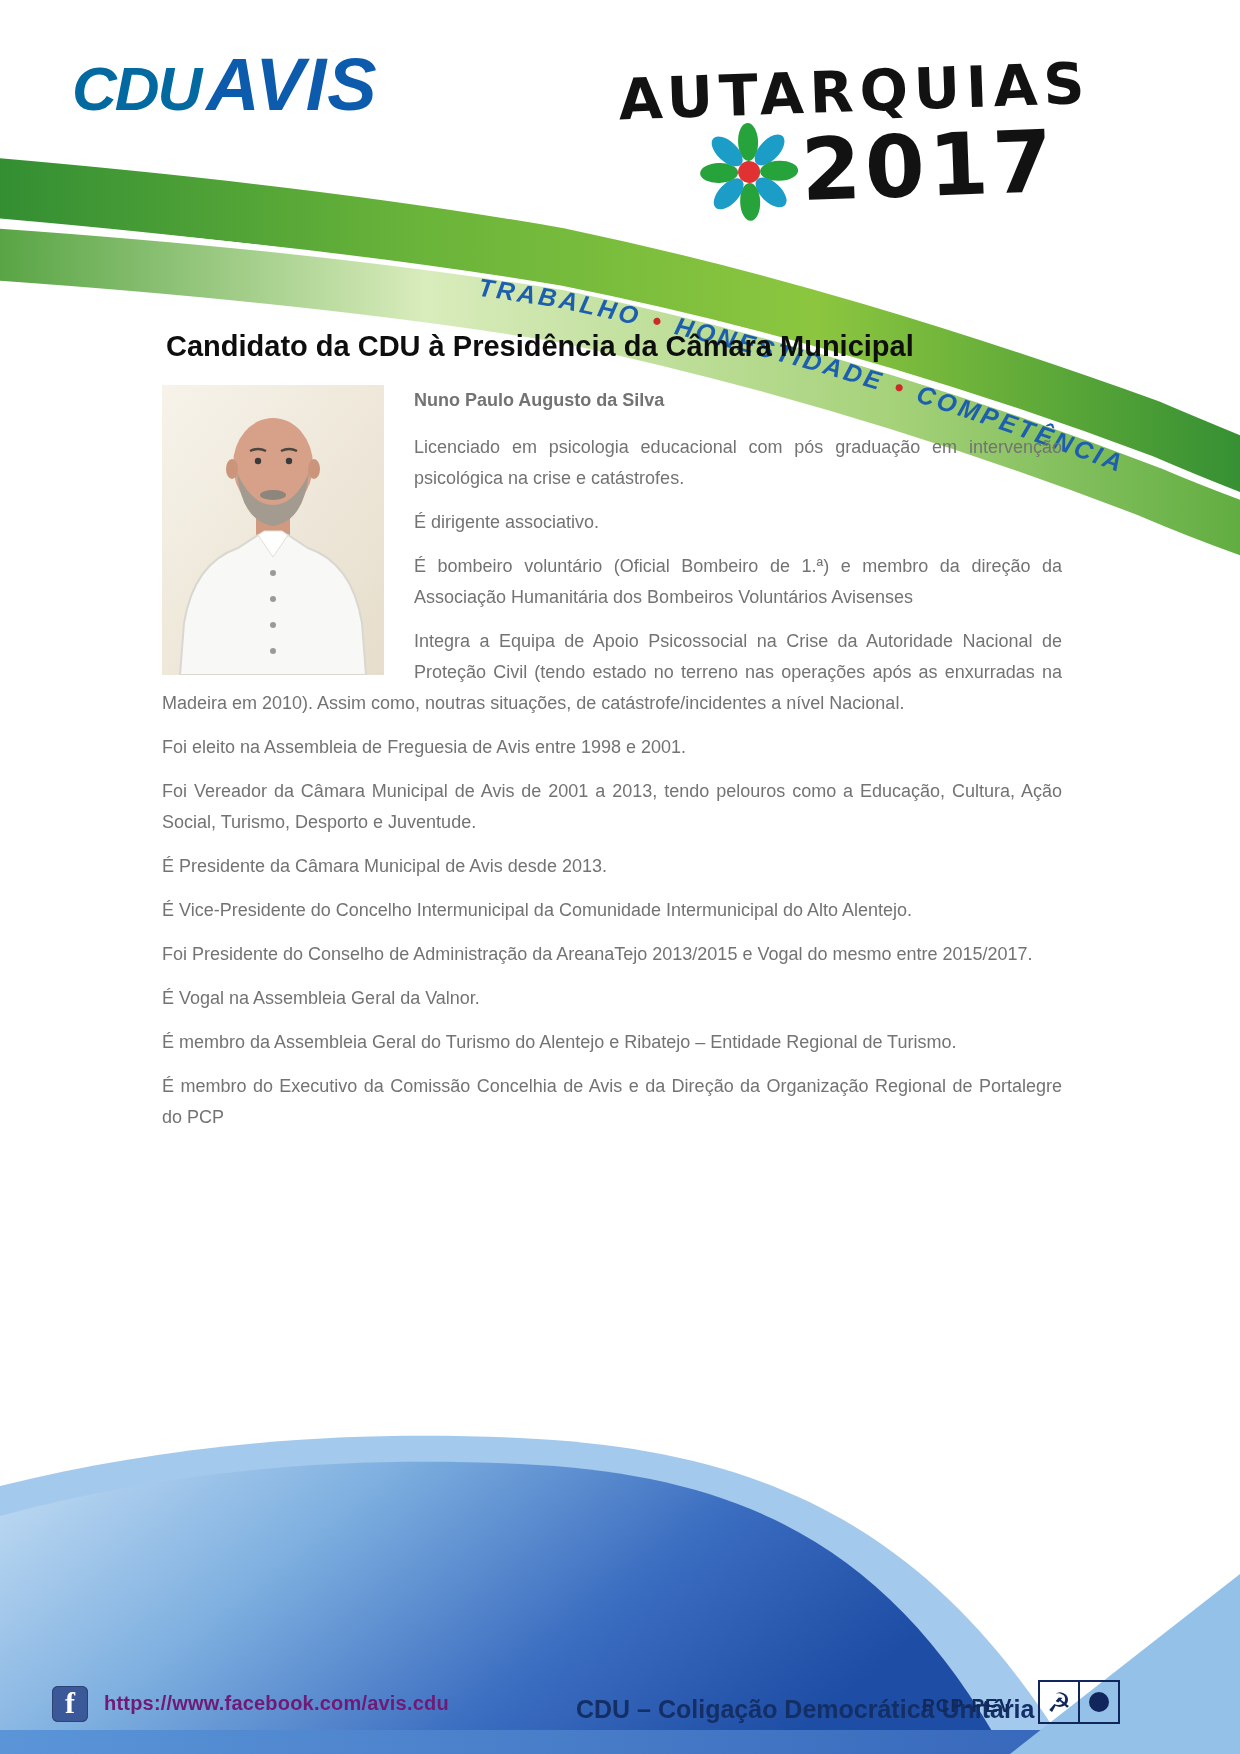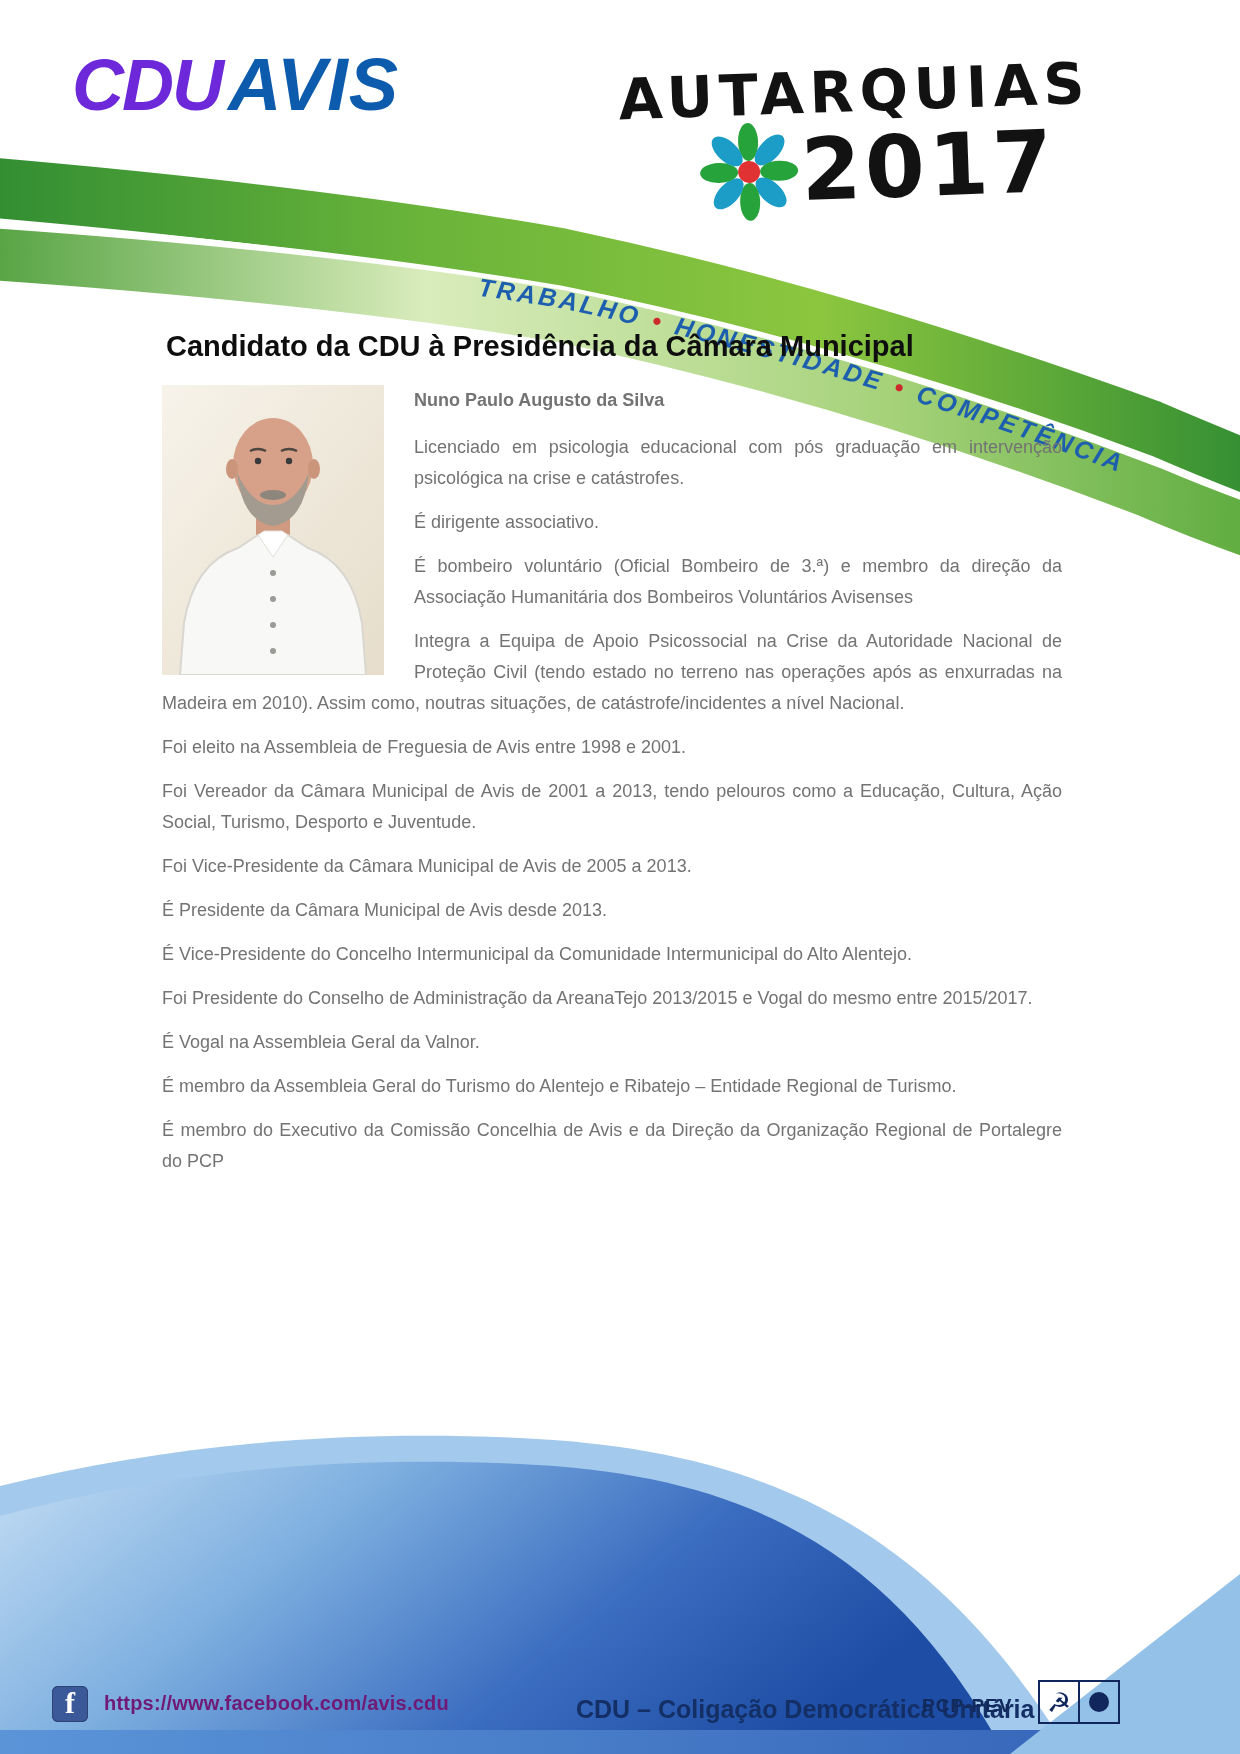--- a/index.html
+++ b/index.html
@@ -3,21 +3,21 @@
 <meta charset="utf-8">
 <style>
   html,body{margin:0;padding:0;background:#888;}
   .page{
     position:relative;width:1240px;height:1754px;margin:0 auto;
     background:#ffffff;overflow:hidden;
     font-family:"Liberation Sans",sans-serif;color:#1a1a1a;
   }
   
   .logo{position:absolute;left:72px;top:42px;white-space:nowrap;}
-  .logo .cdu{font-size:72px;font-weight:bold;font-style:italic;color:#6d28d9;letter-spacing:-2px;}
+  .logo .cdu{font-size:62px;font-weight:bold;font-style:italic;color:#0369a1;letter-spacing:-2px;}
   .logo .avis{font-size:74px;font-weight:bold;font-style:italic;color:#0d5bad;letter-spacing:1px;margin-left:6px;}
   .swoosh{position:absolute;left:0;top:130px;width:1240px;height:430px;pointer-events:none;}
   .autarquias{position:absolute;left:620px;top:58px;width:480px;transform:rotate(-2deg);color:#121212;}
   .autarquias .line1{font-size:57px;font-weight:900;letter-spacing:6px;font-family:"DejaVu Sans",sans-serif;}
   .autarquias .line2{display:flex;align-items:center;margin-top:-6px;margin-left:78px;}
   .autarquias .year{font-size:86px;font-weight:900;letter-spacing:4px;font-family:"DejaVu Sans",sans-serif;margin-left:2px;}
   
   .title{position:absolute;left:166px;top:330px;font-size:29px;font-weight:bold;color:#0e0e0e;white-space:nowrap;}
   .content{position:absolute;left:162px;top:385px;width:900px;font-size:18px;line-height:31px;color:#737373;}
   .content p{margin:0 0 13px 0;text-align:justify;}
@@ -121,26 +121,25 @@
       <path d="M75,88 Q80,136 111,141 Q142,136 147,88 Q132,120 111,120 Q90,120 75,88 Z" fill="#a39b8f"></path>
       <ellipse cx="111" cy="110" rx="13" ry="5" fill="#8d867c"></ellipse>
       <circle cx="96" cy="76" r="3.2" fill="#3a3a3a"></circle>
       <circle cx="127" cy="76" r="3.2" fill="#3a3a3a"></circle>
       <path d="M88,66 Q96,62 104,66" stroke="#4c4640" stroke-width="2.5" fill="none"></path>
       <path d="M119,66 Q127,62 135,66" stroke="#4c4640" stroke-width="2.5" fill="none"></path>
     </svg>
     <p class="nj name">Nuno Paulo Augusto da Silva</p>
     <p>Licenciado em psicologia educacional com pós graduação em intervenção psicológica na crise e catástrofes.</p>
     <p class="nj">É dirigente associativo.</p>
-    <p>É bombeiro voluntário (Oficial Bombeiro de 3.ª) e membro da direção da Associação Humanitária dos Bombeiros Voluntários Avisenses</p>
+    <p>É bombeiro voluntário (Oficial Bombeiro de 1.ª) e membro da direção da Associação Humanitária dos Bombeiros Voluntários Avisenses</p>
     <div class="bio">
         <p>Integra a Equipa de Apoio Psicossocial na Crise da Autoridade Nacional de Proteção Civil (tendo estado no terreno nas operações após as enxurradas na Madeira em 2010). Assim como, noutras situações, de catástrofe/incidentes a nível Nacional.</p>
         <p>Foi eleito na Assembleia de Freguesia de Avis entre 1998 e 2001.</p>
         <p>Foi Vereador da Câmara Municipal de Avis de 2001 a 2013, tendo pelouros como a Educação, Cultura, Ação Social, Turismo, Desporto e Juventude.</p>
-        <p>Foi Vice-Presidente da Câmara Municipal de Avis de 2005 a 2013.</p>
         <p>É Presidente da Câmara Municipal de Avis desde 2013.</p>
         <p>É Vice-Presidente do Concelho Intermunicipal da Comunidade Intermunicipal do Alto Alentejo.</p>
         <p>Foi Presidente do Conselho de Administração da AreanaTejo 2013/2015 e Vogal do mesmo entre 2015/2017.</p>
         <p>É Vogal na Assembleia Geral da Valnor.</p>
         <p>É membro da Assembleia Geral do Turismo do Alentejo e Ribatejo – Entidade Regional de Turismo.</p>
         <p>É membro do Executivo da Comissão Concelhia de Avis e da Direção da Organização Regional de Portalegre do PCP</p>
       </div>
   </div>
 
   <div class="footer">

